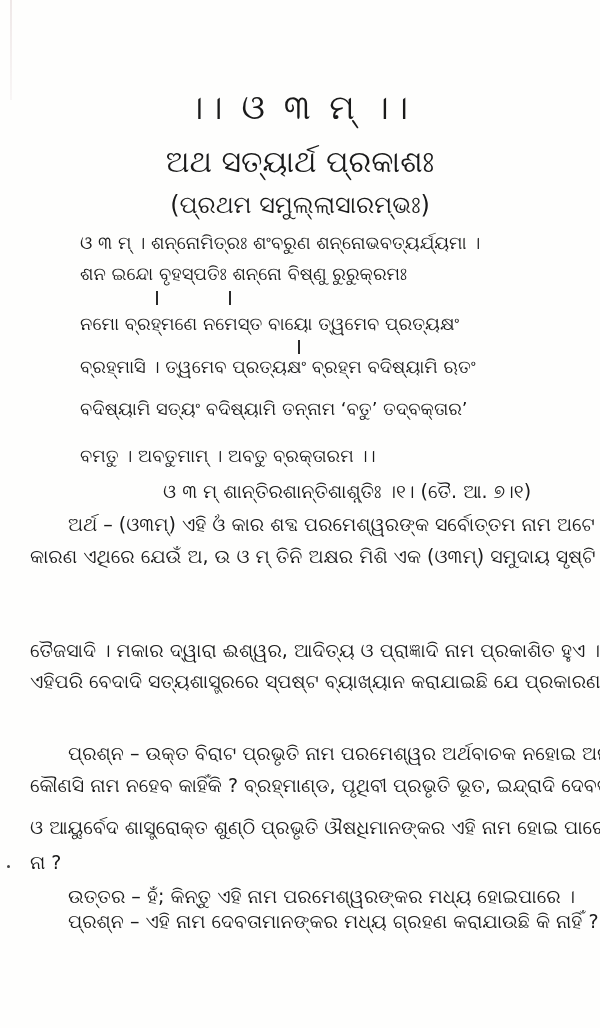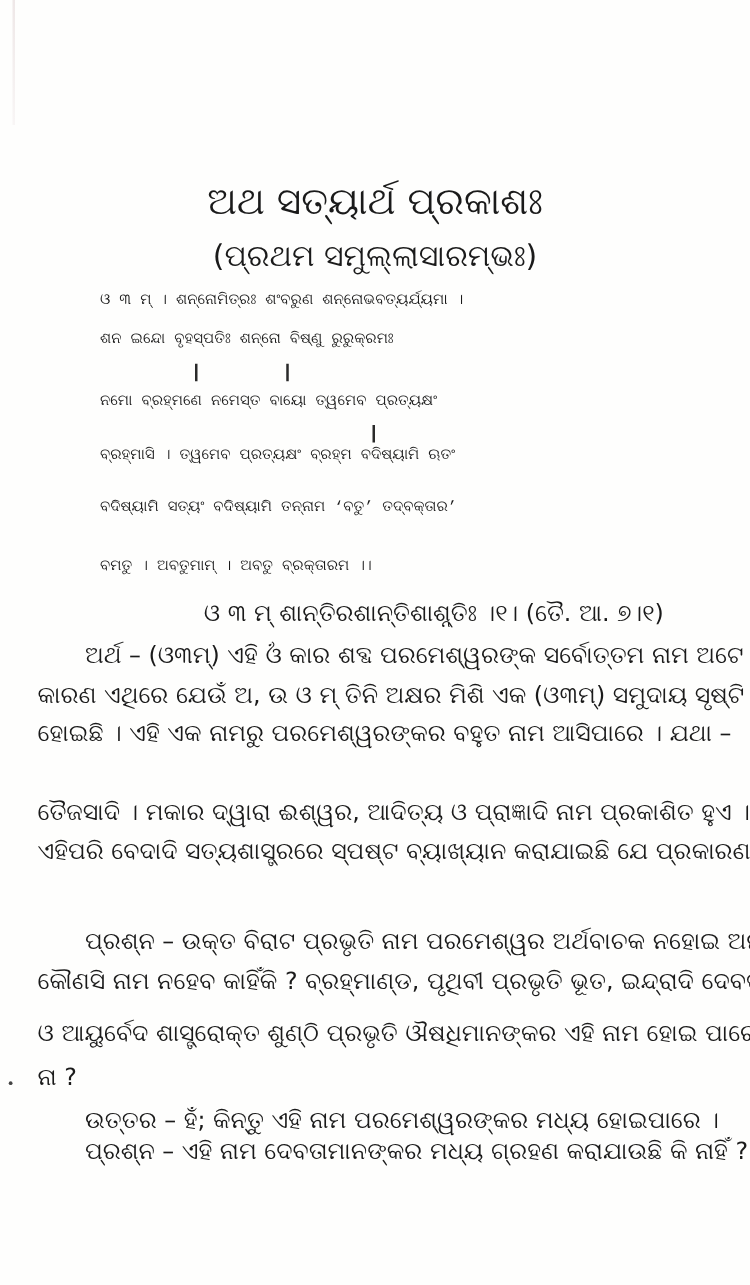--- a/index.html
+++ b/index.html
@@ -31,21 +31,21 @@
     .line {
       position: absolute;
       white-space: nowrap;
       font-size: 19px;
       line-height: 1;
     }
     .center { left: 0; width: 600px; text-align: center; }
     .om-header { font-size: 34px; top: 90px; letter-spacing: 4px; }
     .title { font-size: 30px; top: 147px; }
     .subtitle { font-size: 24px; top: 193px; }
-    .mantra { left: 80px; font-size: 12px; font-family: Liberation Mono, monospace; }
+    .mantra { left: 80px; font-size: 18px; }
     .shanti { left: 150px; font-size: 19px; }
     .para { left: 30px; font-size: 19px; }
     .indent { left: 68px; }
     .bar-mark {
       position: absolute;
       width: 2px; height: 14px;
       background: #2a2a2a;
     }
     .footer {
       position: absolute;
@@ -72,37 +72,37 @@
       background: #444;
       border-radius: 50%;
     }
   </style>
 </head>
 <body>
 
 <div class="page">
   <div class="left-edge"></div>
 
+  <div class="line center om-header">।। ଓ ୩ ମ୍ ।।</div>
   <div class="line center title">ଅଥ ସତ୍ୟାର୍ଥ ପ୍ରକାଶଃ</div>
   <div class="line center subtitle">(ପ୍ରଥମ  ସମୁଲ୍ଲାସାରମ୍ଭଃ)</div>
 
   <div class="line mantra" style="top:234px;">ଓ ୩ ମ୍ । ଶନ୍ନୋମିତ୍ରଃ ଶଂବରୁଣ ଶନ୍ନୋଭବତ୍ୟର୍ଯ୍ୟମା  ।</div>
   <div class="line mantra" style="top:265px;">ଶନ ଇନ୍ଦୋ ବୃହସ୍ପତିଃ ଶନ୍ନୋ ବିଷ୍ଣୁ ରୁରୁକ୍ରମଃ</div>
   <div class="bar-mark" style="left:156px; top:291px;"></div>
   <div class="bar-mark" style="left:229px; top:291px;"></div>
   <div class="line mantra" style="top:315px;">ନମୋ ବ୍ରହ୍ମଣେ ନମେସ୍ତ ବାୟୋ ତ୍ୱମେବ ପ୍ରତ୍ୟକ୍ଷଂ</div>
   <div class="bar-mark" style="left:298px; top:340px;"></div>
   <div class="line mantra" style="top:358px;">ବ୍ରହ୍ମାସି  । ତ୍ୱମେବ ପ୍ରତ୍ୟକ୍ଷଂ ବ୍ରହ୍ମ ବଦିଷ୍ୟାମି ଋତଂ</div>
   <div class="line mantra" style="top:400px;">ବଦିଷ୍ୟାମି ସତ୍ୟଂ ବଦିଷ୍ୟାମି ତନ୍ନାମ ‘ବତୁ’ ତଦ୍ବକ୍ତାର’</div>
   <div class="line mantra" style="top:447px;">ବମତୁ  । ଅବତୁମାମ୍  । ଅବତୁ ବ୍ରକ୍ତାରମ  ।।</div>
   <div class="line shanti" style="top:482px;margin-left:13px;">ଓ ୩ ମ୍ ଶାନ୍ତିରଶାନ୍ତିଶାଶ୍ନ୍ତିଃ  ।୧। (ତୈ. ଆ. ୭।୧)</div>
 
   <div class="line para indent" style="top:515px;">ଅର୍ଥ – (ଓ୩ମ୍) ଏହି ଓଁ କାର ଶବ୍ଦ ପରମେଶ୍ୱରଙ୍କ ସର୍ବୋତ୍ତମ ନାମ ଅଟେ  ।</div>
   <div class="line para" style="top:547px;">କାରଣ ଏଥିରେ ଯେଉଁ ଅ, ଉ ଓ ମ୍ ତିନି ଅକ୍ଷର ମିଶି ଏକ (ଓ୩ମ୍) ସମୁଦାୟ ସୃଷ୍ଟି</div>
-  <div class="line para" style="top:578px;">ହୋଇଛି  । ଏହି ଏକ ନାମରୁ ପରମେଶ୍ୱରଙ୍କର ବହୁତ ନାମ ଆସିପାରେ  । ଯଥା –</div>
   <div class="line para" style="top:641px;">ତୈଜସାଦି  । ମକାର ଦ୍ୱାରା ଈଶ୍ୱର, ଆଦିତ୍ୟ ଓ ପ୍ରାଜ୍ଞାଦି ନାମ ପ୍ରକାଶିତ ହୁଏ  ।</div>
   <div class="line para" style="top:672px;">ଏହିପରି ବେଦାଦି ସତ୍ୟଶାସ୍ତ୍ରରେ ସ୍ପଷ୍ଟ ବ୍ୟାଖ୍ୟାନ କରାଯାଇଛି ଯେ ପ୍ରକାରଣାନୁକୂଳ</div>
   <div class="line para indent" style="top:744px;">ପ୍ରଶ୍ନ – ଉକ୍ତ ବିରାଟ ପ୍ରଭୃତି ନାମ ପରମେଶ୍ୱର ଅର୍ଥବାଚକ ନହୋଇ ଅନ୍ୟ</div>
   <div class="line para" style="top:776px;">କୌଣସି ନାମ ନହେବ କାହିଁକି  ? ବ୍ରହ୍ମାଣ୍ଡ, ପୃଥିବୀ ପ୍ରଭୃତି ଭୂତ, ଇନ୍ଦ୍ରାଦି ଦେବତା</div>
   <div class="line para" style="top:818px;">ଓ ଆୟୁର୍ବେଦ ଶାସ୍ତ୍ରୋକ୍ତ ଶୁଣ୍ଠି ପ୍ରଭୃତି ଔଷଧିମାନଙ୍କର ଏହି ନାମ ହୋଇ ପାରେ କି</div>
   <div class="stray-dot" style="left:7px; top:865px;"></div>
   <div class="line para" style="top:853px;">ନା ?</div>
   <div class="line para indent" style="top:887px;">ଉତ୍ତର – ହଁ; କିନ୍ତୁ ଏହି ନାମ ପରମେଶ୍ୱରଙ୍କର ମଧ୍ୟ ହୋଇପାରେ  ।</div>
   <div class="line para indent" style="top:912px;">ପ୍ରଶ୍ନ – ଏହି ନାମ ଦେବତାମାନଙ୍କର ମଧ୍ୟ ଗ୍ରହଣ କରାଯାଉଛି କି ନାହିଁ  ?</div>
 

